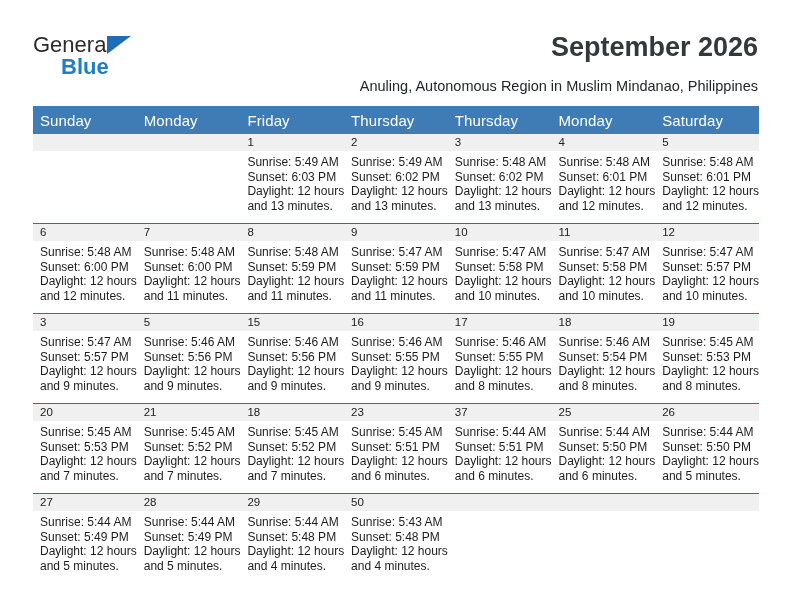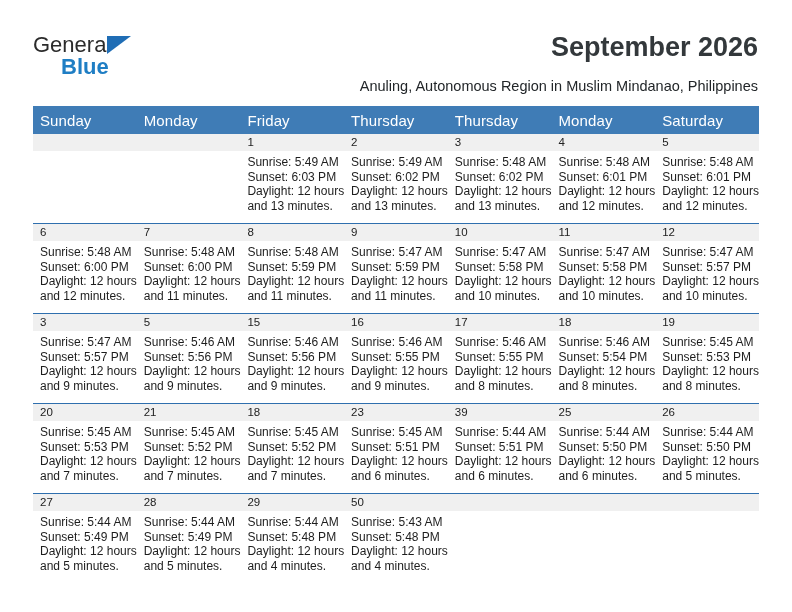--- a/index.html
+++ b/index.html
@@ -445,21 +445,21 @@
               <div class="details">
                 <div>Sunrise: 5:45 AM</div>
                 <div>Sunset: 5:51 PM</div>
                 <div>Daylight: 12 hours</div>
                 <div>and 6 minutes.</div>
               </div>
             </div>
           </td>
           <td>
             <div class="daybox">
-              <div class="datestrip">39</div>
+              <div class="datestrip">37</div>
               <div class="details">
                 <div>Sunrise: 5:44 AM</div>
                 <div>Sunset: 5:51 PM</div>
                 <div>Daylight: 12 hours</div>
                 <div>and 6 minutes.</div>
               </div>
             </div>
           </td>
           <td>
             <div class="daybox">

